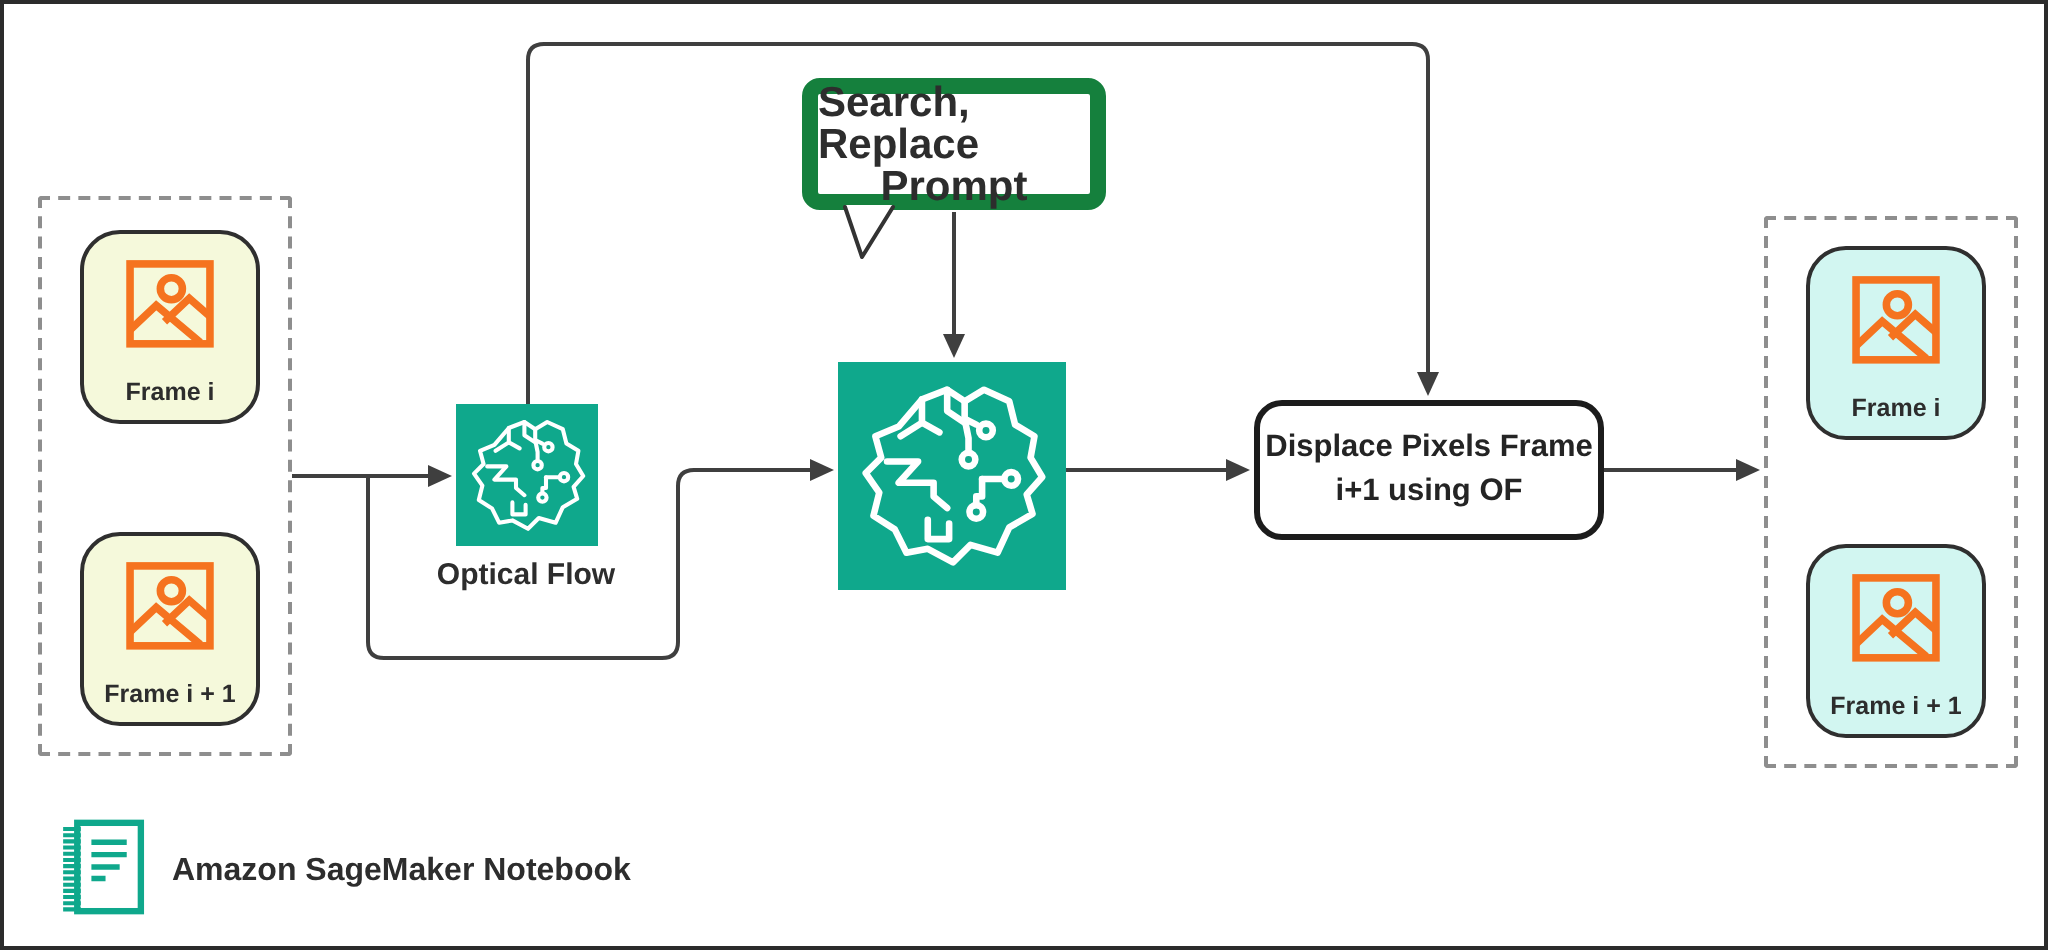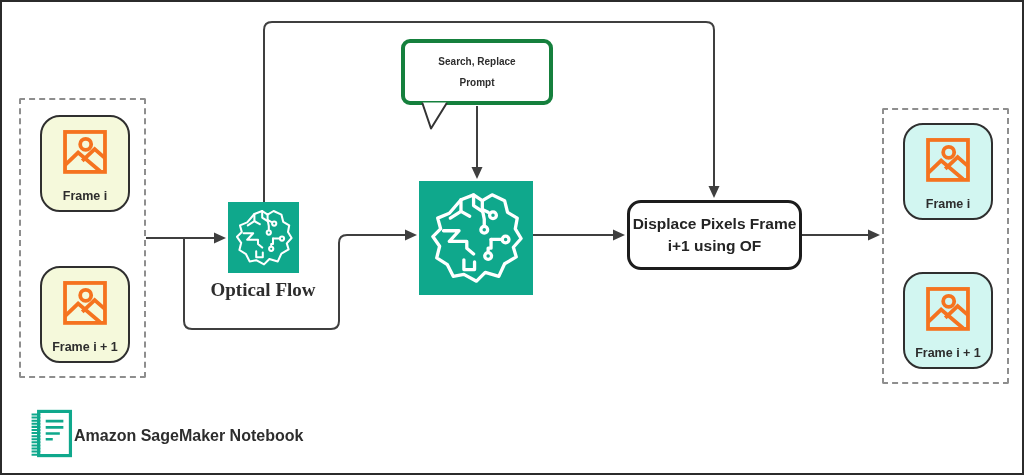--- a/index.html
+++ b/index.html
@@ -31,41 +31,41 @@
     position:absolute; bottom:7px; left:0; width:100%;
     text-align:center; font-size:12.5px; font-weight:700; color:var(--text-dark,#2e2e2e);
   }
 
   .teal-box { position:absolute; background:var(--teal,#0fa88c);
     display:flex; align-items:center; justify-content:center; }
   .teal-box.optical { left:226px; top:200px; width:71px;  height:71px; }
   .teal-box.modify  { left:417px; top:179px; width:114px; height:114px; }
 
   .node-label { position:absolute; text-align:center; font-weight:700; color:var(--text-dark,#2e2e2e); }
-  .node-label.optical { left:186px; top:277px; width:150px; font-size:19px;font-family:Liberation Serif, serif; }
+  .node-label.optical { left:186px; top:277px; width:150px; font-size:15px; }
   .node-label.modify  { left:389px; top:296px; width:170px; font-size:17.5px; line-height:23px; }
   .node-label.modify span { display:block; }
 
   .bubble {
     position:absolute; left:399px; top:37px; width:152px; height:66px;
-    background:#ffffff; border:4px solid #15803d; border-radius:9px;
+    background:#ffffff; border:8px solid #15803d; border-radius:9px;
     display:flex; flex-direction:column; align-items:center; justify-content:center;
-    font-weight:700; font-size:10px; line-height:21px; color:var(--text-dark,#2e2e2e);
+    font-weight:700; font-size:21px; line-height:21px; color:var(--text-dark,#2e2e2e);
   }
 
   .displace-box {
     position:absolute; left:625px; top:198px; width:175px; height:70px;
     background:#ffffff; border:3px solid #1c1c1c; border-radius:14px;
     display:flex; flex-direction:column; align-items:center; justify-content:center;
     font-weight:700; font-size:15.5px; line-height:22px; color:#242424;
   }
 
   .footer-icon { position:absolute; left:25px; top:405px; }
   .footer-label {
-    position:absolute; left:72px; top:425px;
+    position:absolute; left:84px; top:425px;
     font-size:16px; font-weight:700; color:var(--text-dark,#2e2e2e);
   }
 
   svg.connectors { position:absolute; left:0; top:0; pointer-events:none; z-index:40; }
   .connector { stroke:var(--line,#3f3f3f); stroke-width:2; fill:none; }
   .arrowhead { fill:var(--line,#3f3f3f); stroke:none; }
   .tail-fill { fill:#ffffff; stroke:none; }
   .tail-edge { fill:none; stroke:#333333; stroke-width:2; stroke-linecap:round; stroke-linejoin:round; }
 
   .stroke-orange { stroke:var(--orange,#f5731f); }

